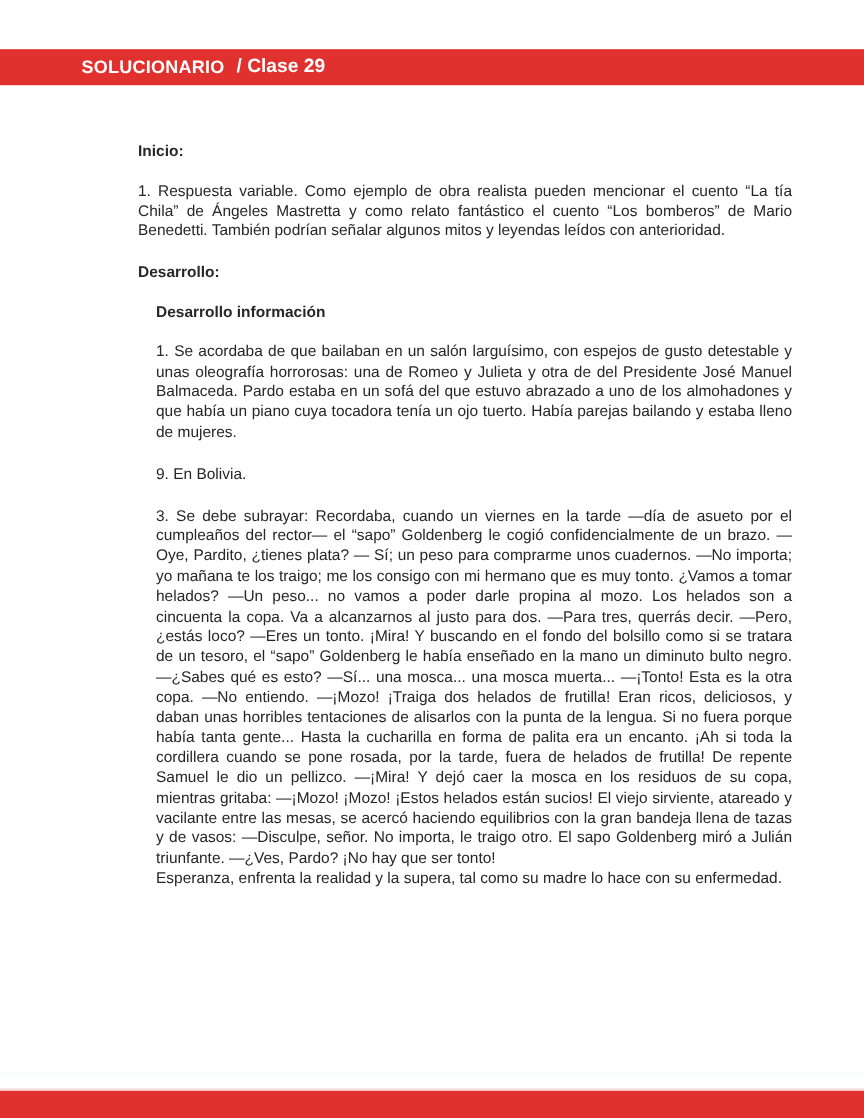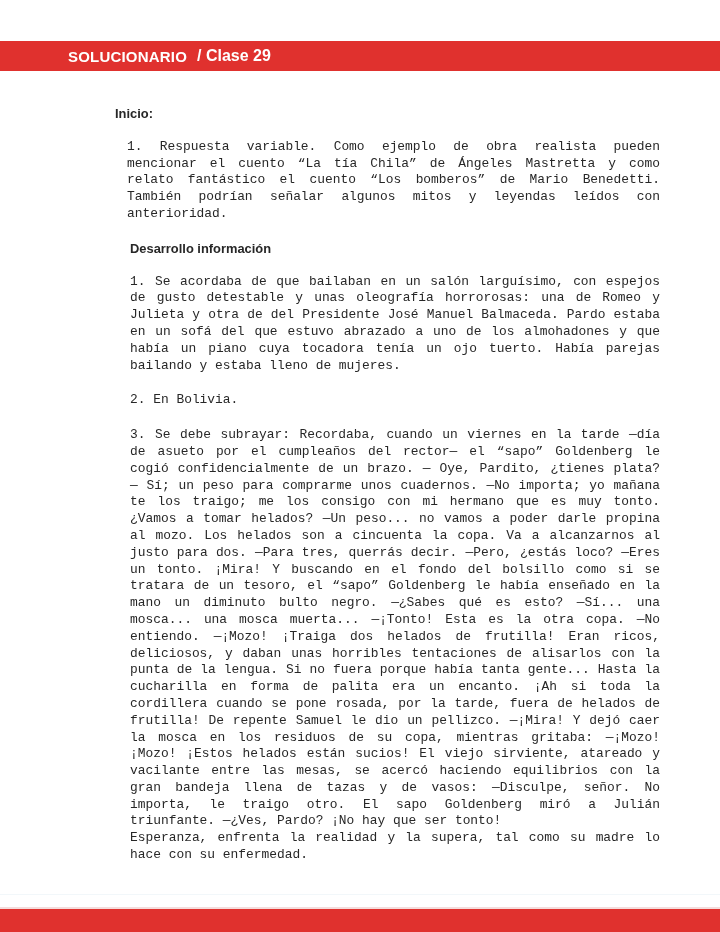--- a/index.html
+++ b/index.html
@@ -45,26 +45,25 @@
     left: 115px;
     width: 545px;
     font-size: 12.9px;
     line-height: 16.8px;
   }
   .heading {
     font-weight: 700;
     margin: 0 0 16px 0;
   }
   .first-block {
-    margin-top: 35px;
+    margin-top: 47px;
   }
   .para {
-    margin: 0 0 18px 12px;
+    margin: 0 0 18px 0;
     text-align: justify;
-    font-family: Liberation Mono, monospace;
   }
   .single-line {
     text-align: left;
   }
   .tight {
     margin-bottom: 8px;
   }
   .no-gap {
     margin-bottom: 0;
   }
@@ -101,24 +100,25 @@
 
 <div class="top-bar">
   <span class="title-main">SOLUCIONARIO</span>
   <span class="title-class">/ Clase 29</span>
 </div>
 
 <div class="content">
   <div class="heading first-block">Inicio:</div>
   <div class="para">1. Respuesta variable. Como ejemplo de obra realista pueden mencionar el cuento “La tía Chila” de Ángeles Mastretta y como relato fantástico el cuento “Los bomberos” de Mario Benedetti. También podrían señalar algunos mitos y leyendas leídos con anterioridad.</div>
 
+  <div class="heading">Desarrollo:</div>
 
   <div class="heading indent">Desarrollo información</div>
 
   <div class="para indent">1. Se acordaba de que bailaban en un salón larguísimo, con espejos de gusto detestable y unas oleografía horrorosas: una de Romeo y Julieta y otra de del Presidente José Manuel Balmaceda. Pardo estaba en un sofá del que estuvo abrazado a uno de los almohadones y que había un piano cuya tocadora tenía un ojo tuerto. Había parejas bailando y estaba lleno de mujeres.</div>
-  <div class="para single-line indent">2. En Bolivia.</div>
+  <div class="para single-line indent">9. En Bolivia.</div>
   <div class="para indent no-gap">3. Se debe subrayar: Recordaba, cuando un viernes en la tarde —día de asueto por el cumpleaños del rector— el “sapo” Goldenberg le cogió confidencialmente de un brazo. — Oye, Pardito, ¿tienes plata? — Sí; un peso para comprarme unos cuadernos. —No importa; yo mañana te los traigo; me los consigo con mi hermano que es muy tonto. ¿Vamos a tomar helados? —Un peso... no vamos a poder darle propina al mozo. Los helados son a cincuenta la copa. Va a alcanzarnos al justo para dos. —Para tres, querrás decir. —Pero, ¿estás loco? —Eres un tonto. ¡Mira! Y buscando en el fondo del bolsillo como si se tratara de un tesoro, el “sapo” Goldenberg le había enseñado en la mano un diminuto bulto negro. —¿Sabes qué es esto? —Sí... una mosca... una mosca muerta... —¡Tonto! Esta es la otra copa. —No entiendo. —¡Mozo! ¡Traiga dos helados de frutilla! Eran ricos, deliciosos, y daban unas horribles tentaciones de alisarlos con la punta de la lengua. Si no fuera porque había tanta gente... Hasta la cucharilla en forma de palita era un encanto. ¡Ah si toda la cordillera cuando se pone rosada, por la tarde, fuera de helados de frutilla! De repente Samuel le dio un pellizco. —¡Mira! Y dejó caer la mosca en los residuos de su copa, mientras gritaba: —¡Mozo! ¡Mozo! ¡Estos helados están sucios! El viejo sirviente, atareado y vacilante entre las mesas, se acercó haciendo equilibrios con la gran bandeja llena de tazas y de vasos: —Disculpe, señor. No importa, le traigo otro. El sapo Goldenberg miró a Julián triunfante. —¿Ves, Pardo? ¡No hay que ser tonto!</div>
   <div class="para indent">Esperanza, enfrenta la realidad y la supera, tal como su madre lo hace con su enfermedad.</div>
 </div>
 
 <div class="pre-footer-line"></div>
 <div class="footer-hairline"></div>
 <div class="bottom-bar"></div>
 
 </body></html>

